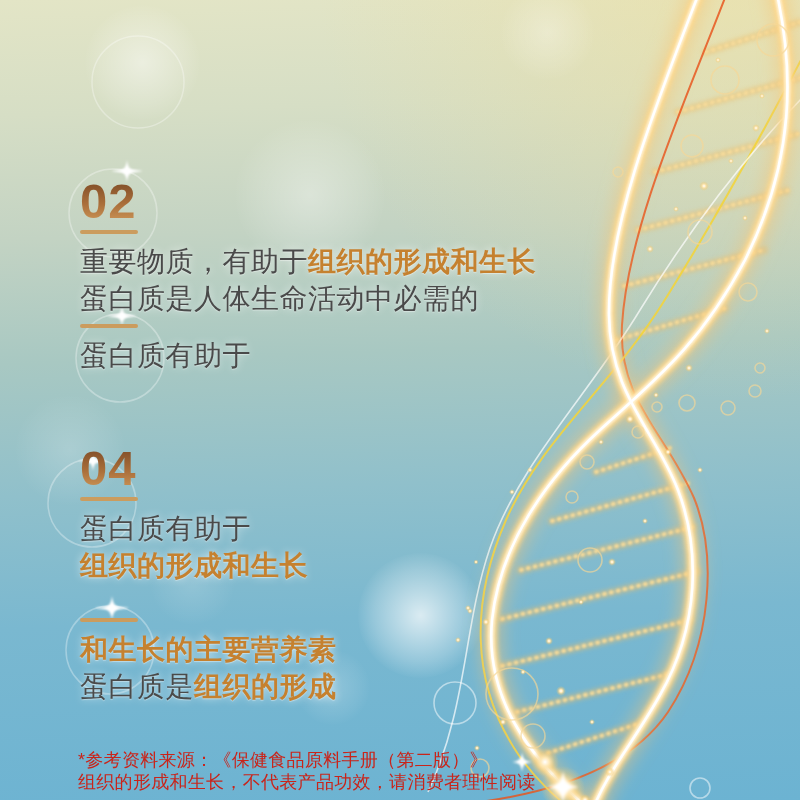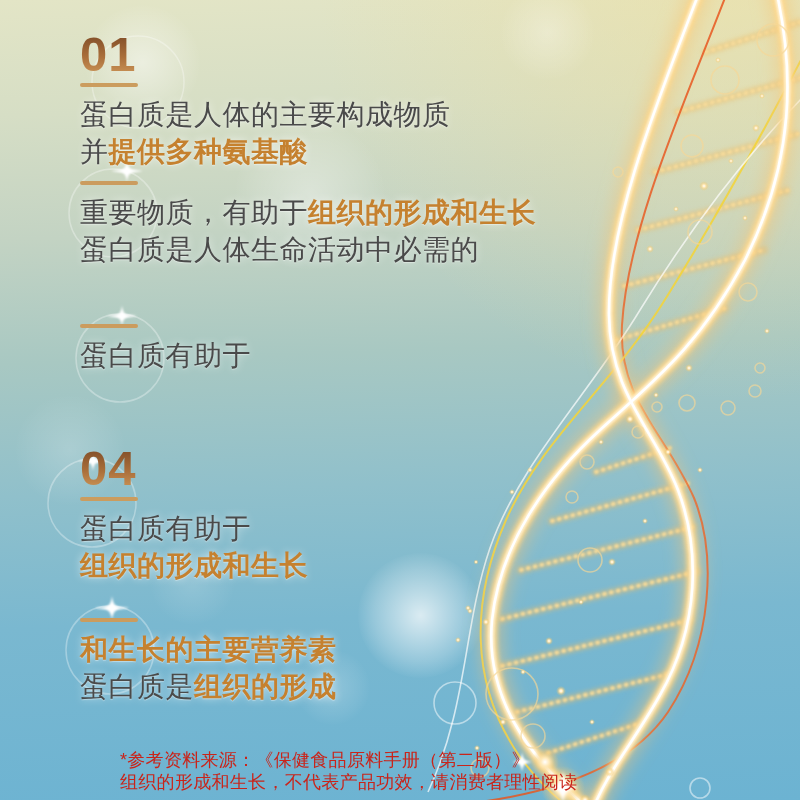--- a/index.html
+++ b/index.html
@@ -40,21 +40,21 @@
     background:linear-gradient(180deg,#7d4b26 5%,#aa6f3b 55%,#d29c5c 100%);
     -webkit-background-clip:text;background-clip:text;-webkit-text-fill-color:transparent;
     text-shadow:none;
   }
   .rule{width:58px;height:4px;border-radius:2px;background:#cb9c5e;margin-top:4px;}
   .text{margin-top:9px;font-size:28px;line-height:37px;letter-spacing:.5px;color:#4a4a4a;
     text-shadow:0 0 9px rgba(255,255,255,.65),0 1px 1px rgba(255,255,255,.4);}
   .hl{color:#c5812f;font-weight:bold;}
 
   .disclaimer{position:absolute;left:78px;top:749px;font-size:18px;line-height:22px;
-    letter-spacing:.3px;color:#c9241a;margin-left:42px;}
+    letter-spacing:.3px;color:#c9241a;}
 </style>
 </head>
 <body>
 
 <div class="stage">
   <div class="goldtint"></div>
 
   <div class="bokeh" style="left:85px;top:5px;width:115px;height:115px;opacity:.5"></div>
   <div class="bokeh" style="left:235px;top:120px;width:150px;height:150px;opacity:.38"></div>
   <div class="bokeh" style="left:500px;top:-15px;width:95px;height:95px;opacity:.32"></div>
@@ -201,30 +201,23 @@
       <path class="sparkle" d="M0,-11 C1,-3 3,-1 11,0 C3,1 1,3 0,11 C-1,3 -3,1 -11,0 C-3,-1 -1,-3 0,-11 Z"></path>
     </g>
     <g transform="translate(522,762) scale(.9)">
       <path class="sparkle" d="M0,-11 C1,-3 3,-1 11,0 C3,1 1,3 0,11 C-1,3 -3,1 -11,0 C-3,-1 -1,-3 0,-11 Z"></path>
     </g>
     <g transform="translate(563,787) scale(1.5)">
       <path class="sparkle" d="M0,-11 C1,-3 3,-1 11,0 C3,1 1,3 0,11 C-1,3 -3,1 -11,0 C-3,-1 -1,-3 0,-11 Z"></path>
     </g>
   </svg>
 
-  <div class="item" style="top:30px">
-    <div class="num">01</div>
-    <div class="rule"></div>
-    <div class="text">
-      <div><span>蛋白质是人体的主要构成物质</span><span class="hl"></span></div>
-      <div><span>并</span><span class="hl">提供多种氨基酸</span></div>
-    </div>
-  </div>
 
   <div class="item" style="top:177px">
+    <div class="num">02</div>
     <div class="rule"></div>
     <div class="text">
       <div><span>重要物质，有助于</span><span class="hl">组织的形成和生长</span></div>
       <div><span>蛋白质是人体生命活动中必需的</span><span class="hl"></span></div>
     </div>
   </div>
 
   <div class="item" style="top:320px">
     <div class="rule"></div>
     <div class="text">

